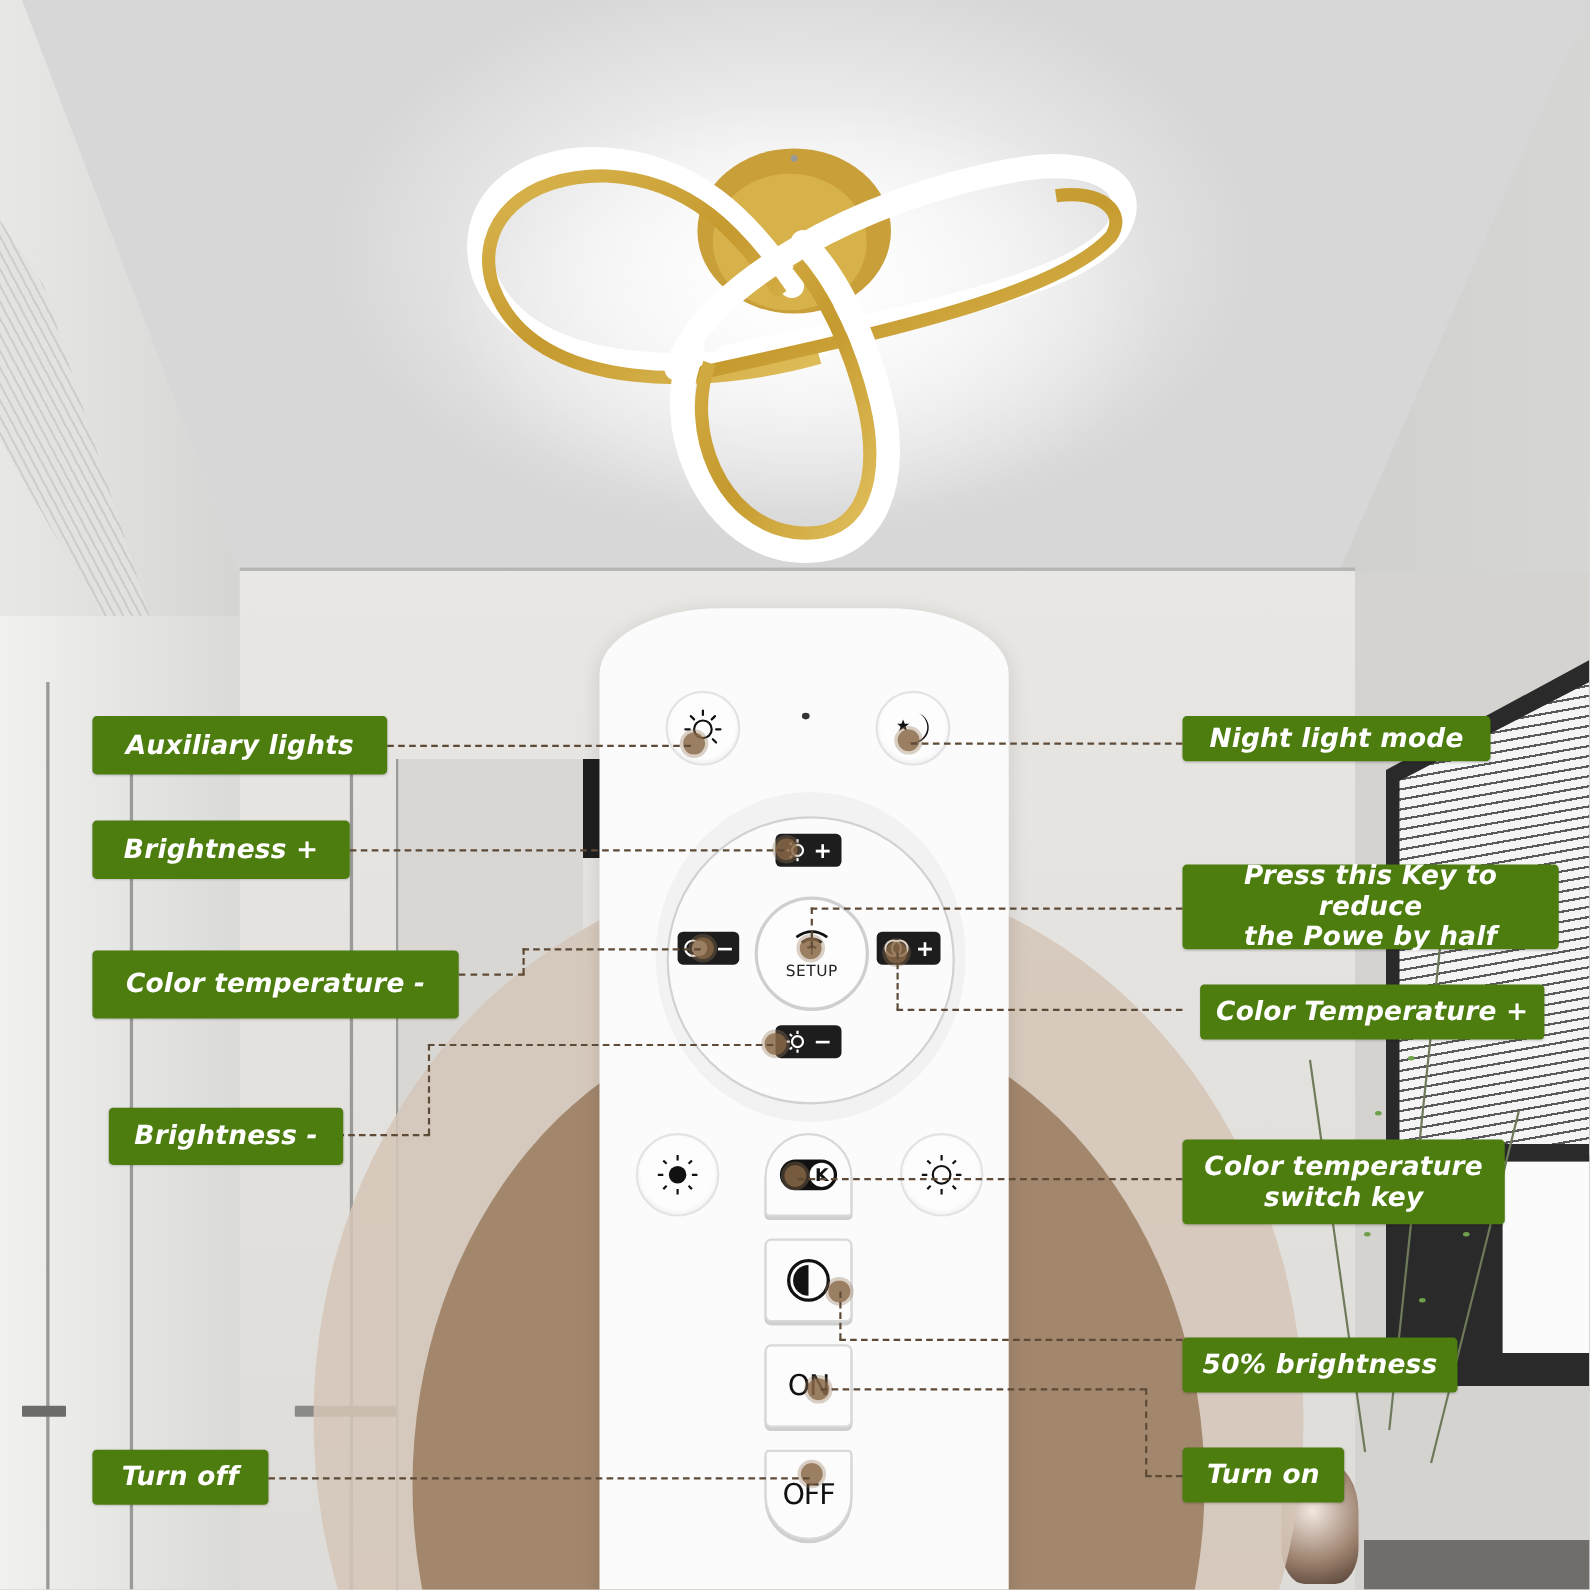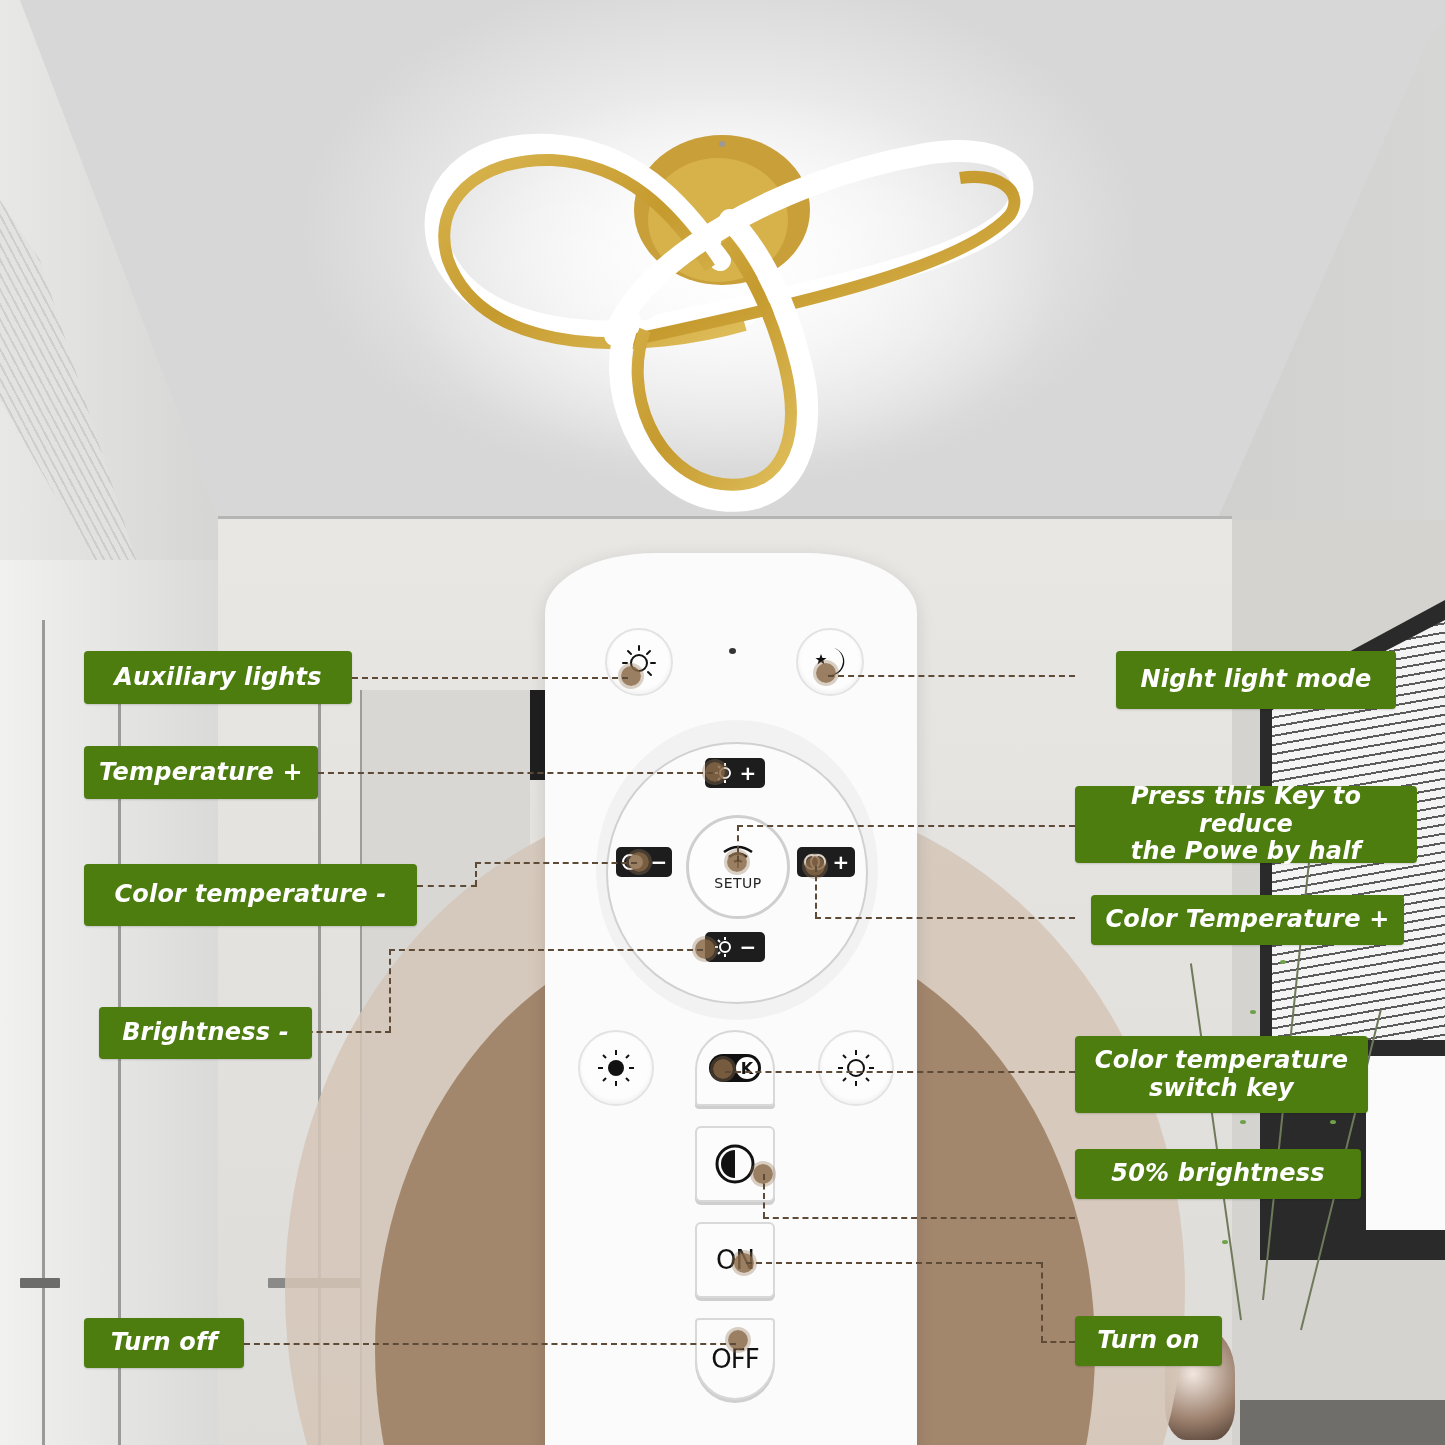--- a/index.html
+++ b/index.html
@@ -406,45 +406,45 @@
   <div class="leader v" style="left:763px; top:1174px; height:44px;"></div>
   <div class="leader h" style="left:763px; top:1217px; width:312px;"></div>
   <div class="leader h" style="left:746px; top:1262px; width:296px;"></div>
   <div class="leader v" style="left:1041px; top:1262px; height:80px;"></div>
   <div class="leader h" style="left:1041px; top:1341px; width:34px;"></div>
 
   <div class="callout" style="left:84px; top:651px; width:268px; height:53px;">
     <span>Auxiliary lights</span>
   </div>
   <div class="callout" style="left:84px; top:746px; width:234px; height:53px;">
-    <span>Temperature +</span>
+    <span>Brightness +</span>
   </div>
   <div class="callout" style="left:84px; top:864px; width:333px; height:62px;">
     <span>Color temperature -</span>
   </div>
   <div class="callout" style="left:99px; top:1007px; width:213px; height:52px;">
     <span>Brightness -</span>
   </div>
   <div class="callout" style="left:84px; top:1318px; width:160px; height:50px;">
     <span>Turn off</span>
   </div>
 
-  <div class="callout" style="left:1075px; top:651px; width:280px; height:58px;margin-left:41px;">
+  <div class="callout" style="left:1075px; top:651px; width:280px; height:41px;">
     <span>Night light mode</span>
   </div>
   <div class="callout" style="left:1075px; top:786px; width:342px; height:77px; flex-direction:column;">
     <span>Press this Key to reduce</span>
     <span>the Powe by half</span>
   </div>
   <div class="callout" style="left:1075px; top:895px; width:313px; height:50px;margin-left:16px;">
     <span>Color Temperature +</span>
   </div>
   <div class="callout" style="left:1075px; top:1036px; width:293px; height:77px; flex-direction:column;">
     <span>Color temperature</span>
     <span>switch key</span>
   </div>
-  <div class="callout" style="left:1075px; top:1149px; width:286px; height:50px;">
+  <div class="callout" style="left:1075px; top:1216px; width:250px; height:50px;">
     <span>50% brightness</span>
   </div>
   <div class="callout" style="left:1075px; top:1316px; width:147px; height:50px;">
     <span>Turn on</span>
   </div>
 </div>
 
 </body></html>

